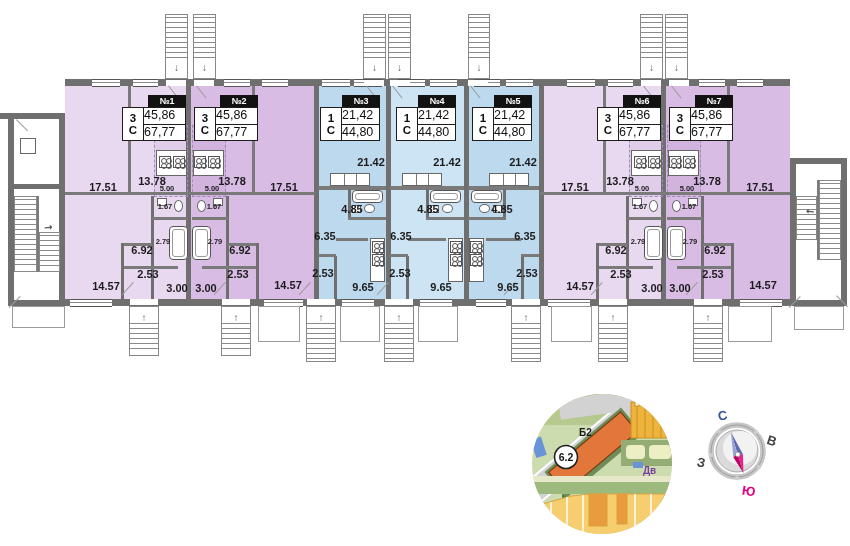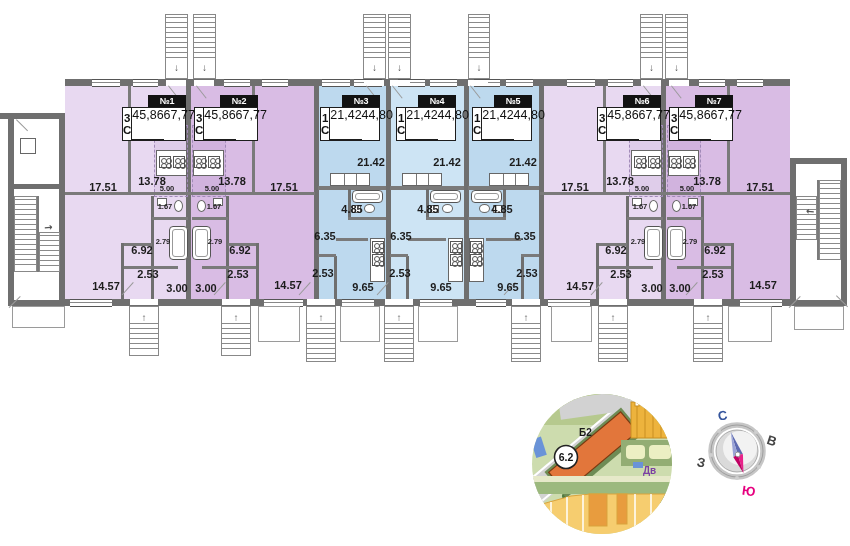--- a/index.html
+++ b/index.html
@@ -23,21 +23,21 @@
   .ctr{position:absolute;background:#fff;border:1px solid #666;box-sizing:border-box;}
   .burn{position:absolute;width:12px;height:12px;background:#fff;border:1px solid #555;box-sizing:border-box;}
   .burn i{position:absolute;width:4px;height:4px;border:1px solid #555;border-radius:50%;}
   .tub{position:absolute;background:#fff;border:1.3px solid #555;border-radius:4px;box-sizing:border-box;}
   .tub i{position:absolute;inset:2px;border:1px solid #999;border-radius:3px;}
   .fix{position:absolute;background:#fff;border:1px solid #666;box-sizing:border-box;}
   .fix.oval{border-radius:50%;}
   .tab{position:absolute;background:#121212;color:#fff;font-size:9px;font-weight:bold;line-height:12px;text-align:center;}
   .card{position:absolute;background:#fff;border:1.6px solid #1d1d1d;display:flex;box-sizing:border-box;}
   .card .cl{width:20px;border-right:1.3px solid #1d1d1d;display:flex;flex-direction:column;align-items:center;justify-content:center;font-weight:bold;font-size:11.5px;line-height:12px;color:#111;}
-  .card .cr{flex:1;display:flex;flex-direction:row;text-align:left;color:#111;}
+  .card .cr{flex:1;display:flex;flex-direction:column;text-align:left;color:#111;}
   .card .cr span{flex:1;font-size:12.5px;line-height:15px;}
   .card .cr span:first-child{border-bottom:1.2px solid #1d1d1d;}
 </style>
 </head>
 <body>
 
 <div class="canvas">
   <div class="abs" id="plan" style="left:0;top:0;width:850px;height:400px;">
       <div class="bld" style="left:65px;top:79px;width:725px;height:227px;"></div>
       <div class="aptfill" style="left:65px;width:123px;background:#e8d9f1;"></div>

